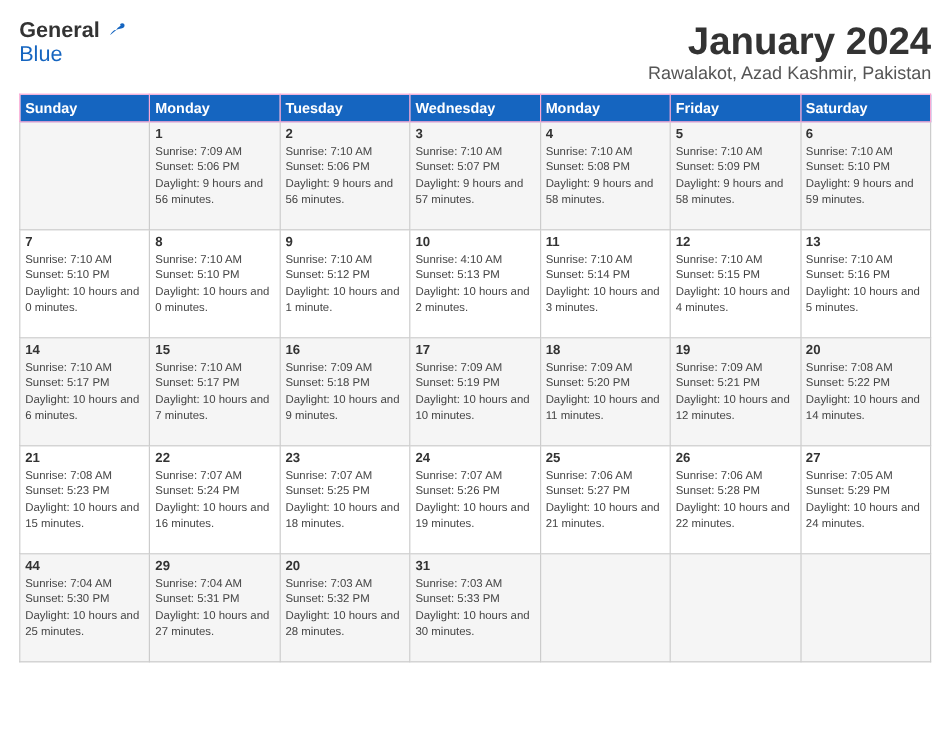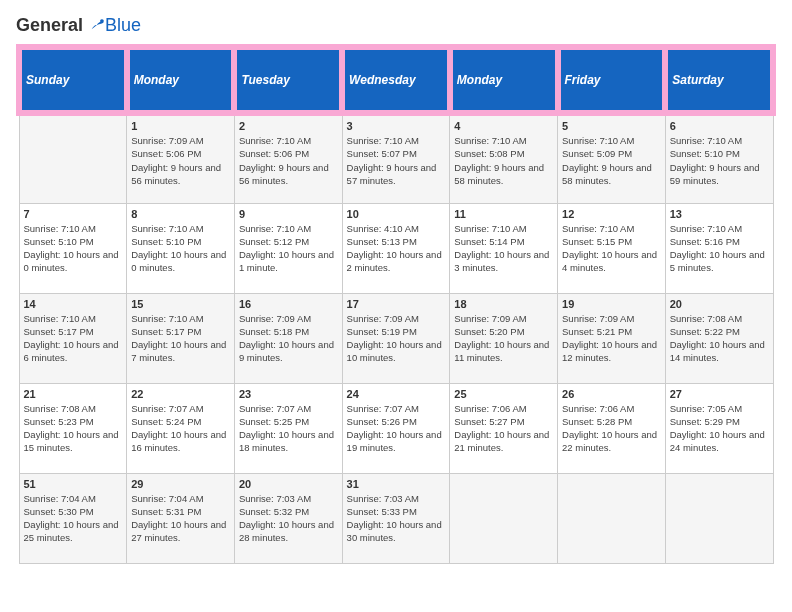--- a/index.html
+++ b/index.html
@@ -51,24 +51,23 @@
     table {
       width: 100%;
       border-collapse: collapse;
       table-layout: fixed;
     }
     thead tr th {
       background-color: #1565c0;
       color: #fff;
       font-size: 12px;
       font-weight: bold;
-      padding: 23px 4px;
+      padding: 4px 4px;
       text-align: left;
-      border: 6px solid #f9a8d4;
-      font-style: italic;
+      border: 1px solid #f9a8d4;
     }
     tbody tr td {
       border: 1px solid #ccc;
       vertical-align: top;
       padding: 4px;
       font-size: 10px;
       color: #333;
       height: 90px;
     }
     tbody tr:nth-child(odd) td {
@@ -88,30 +87,34 @@
       font-size: 9.5px;
       line-height: 1.4;
       color: #444;
     }
   </style>
 </head>
 <body>
 
 <div class="header-area">
   <div class="logo">
-    <div style="display:flex;line-height:1.1">
+    <div style="display:flex;flex-direction:column;line-height:1.1">
       <span style="display:flex;align-items:center;gap:0">
         <span class="logo-text-general">General</span>
         <svg class="logo-icon" viewBox="0 0 24 20">
           <path d="M18 3 C20 1, 24 2, 22 6 C20 8, 16 7, 14 9 C16 5, 20 5, 18 3Z" fill="#1565c0"></path>
           <path d="M14 9 C12 11, 10 12, 8 14 C10 10, 13 8, 14 9Z" fill="#1565c0"></path>
         </svg>
       </span>
       <span class="logo-text-blue">Blue</span>
     </div>
+  </div>
+  <div class="title-area">
+    <div class="month-title">January 2024</div>
+    <div class="location-title">Rawalakot, Azad Kashmir, Pakistan</div>
   </div>
 </div>
 
 <table>
   <thead>
     <tr id="header-row">
         <th>Sunday</th>
         <th>Monday</th>
         <th>Tuesday</th>
         <th>Wednesday</th>
@@ -314,21 +317,21 @@
         <td>
           <span class="day-number">27</span>
           <div class="day-info">Sunrise: 7:05 AM
 Sunset: 5:29 PM
 Daylight: 10 hours
 and 24 minutes.</div>
         </td>
       </tr>
       <tr>
         <td>
-          <span class="day-number">51</span>
+          <span class="day-number">44</span>
           <div class="day-info">Sunrise: 7:04 AM
 Sunset: 5:30 PM
 Daylight: 10 hours
 and 25 minutes.</div>
         </td>
         <td>
           <span class="day-number">29</span>
           <div class="day-info">Sunrise: 7:04 AM
 Sunset: 5:31 PM
 Daylight: 10 hours

